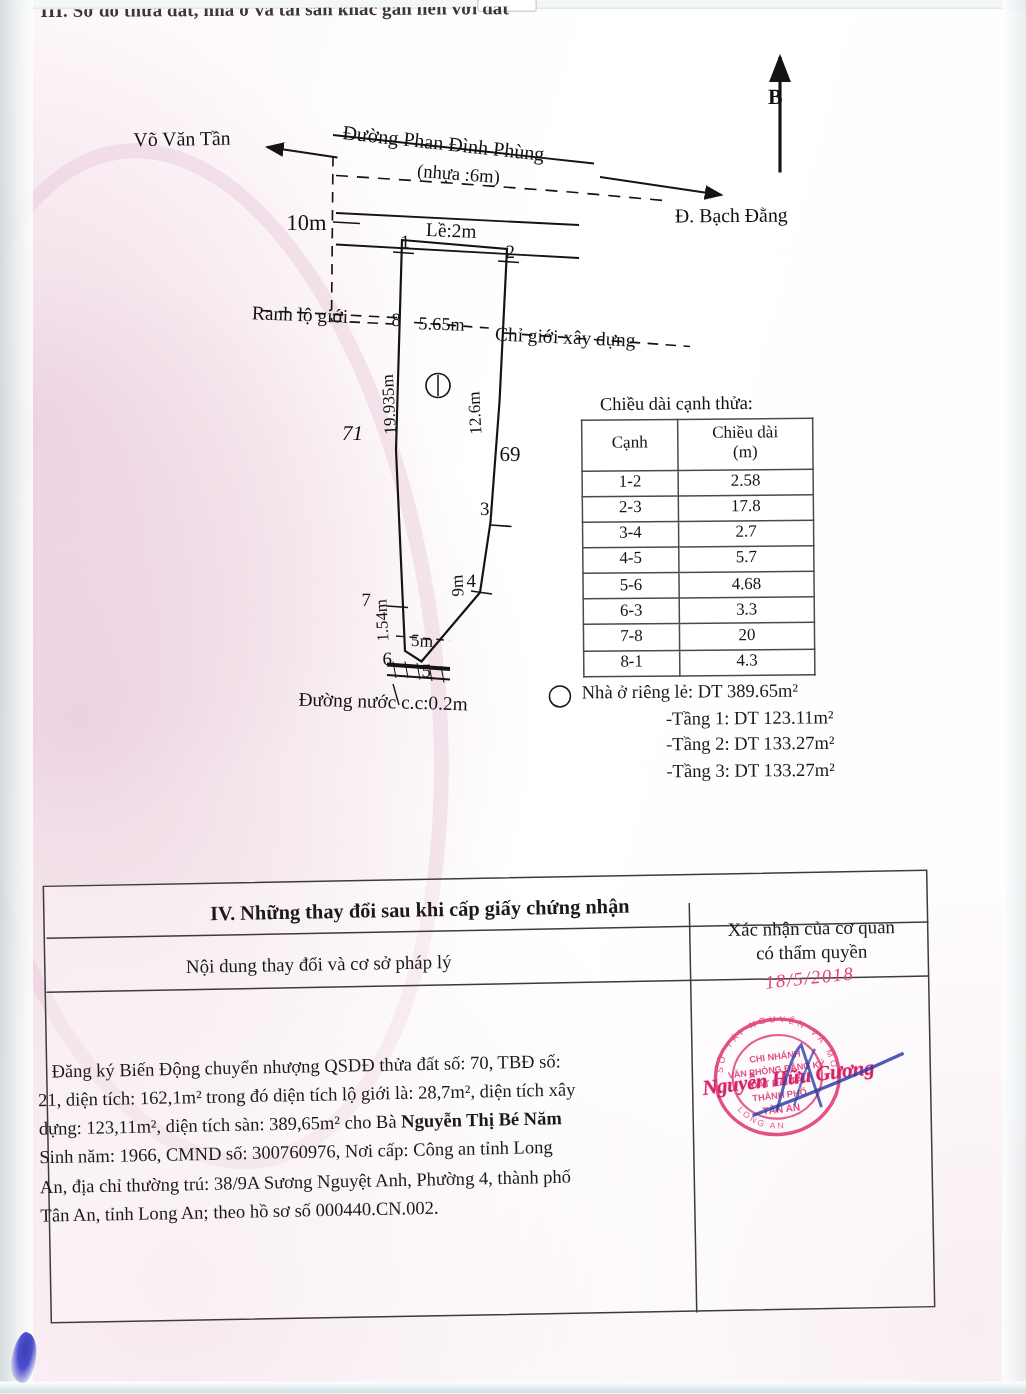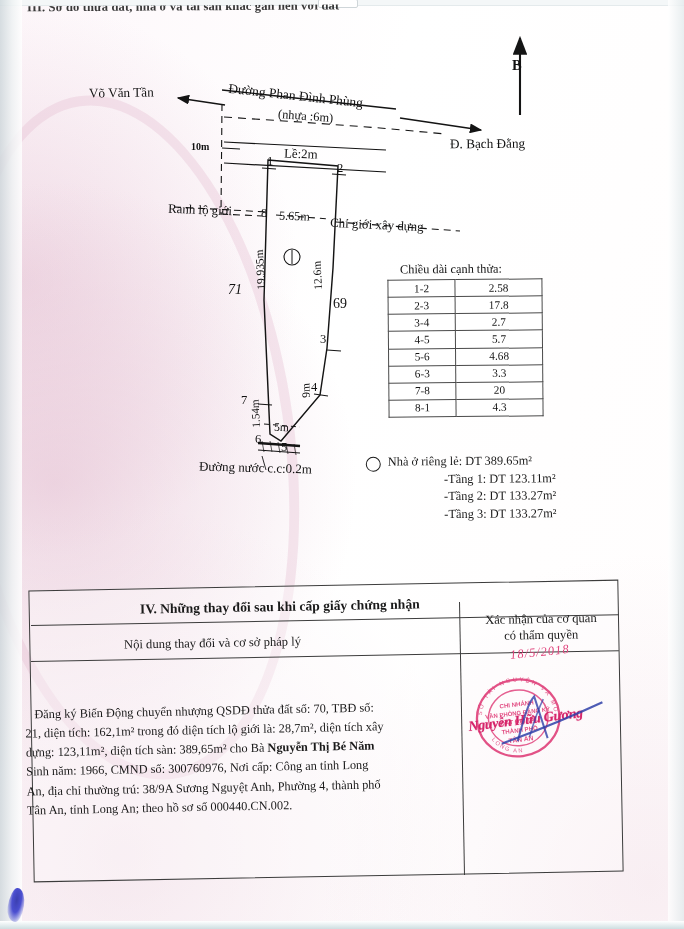--- a/index.html
+++ b/index.html
@@ -175,21 +175,21 @@
     <circle cx="292" cy="257" r="8" fill="none" stroke="#141414" stroke-width="1.1"></circle>
     <line x1="292" y1="250" x2="292" y2="264" stroke="#141414" stroke-width="1"></line>
   </g>
 </svg>
 
 <div class="lbl" style="left:512px;top:57px;font-size:14.5px;font-weight:bold;">B</div>
 <div class="lbl" style="left:89px;top:85px;font-size:13.2px;transform:rotate(-1deg);">Võ Văn Tần</div>
 <div class="lbl" style="left:228px;top:88px;font-size:13.4px;transform:rotate(6.2deg);">Đường Phan Đình Phùng</div>
 <div class="lbl" style="left:278px;top:109px;font-size:12.4px;transform:rotate(4.5deg);">(nhựa :6m)</div>
 <div class="lbl" style="left:450px;top:136px;font-size:13.2px;transform:rotate(-0.5deg);">Đ. Bạch Đằng</div>
-<div class="lbl" style="left:191px;top:141px;font-size:10px;font-weight:bold;">10m</div>
+<div class="lbl" style="left:191px;top:141px;font-size:15px;">10m</div>
 <div class="lbl" style="left:284px;top:147px;font-size:12.9px;transform:rotate(2deg);">Lề:2m</div>
 <div class="lbl" style="left:168px;top:203px;font-size:12.9px;transform:rotate(2.2deg);">Ranh lộ giới</div>
 <div class="lbl" style="left:330px;top:218px;font-size:12.9px;transform:rotate(2.6deg);">Chỉ giới xây dựng</div>
 <div class="lbl" style="left:199px;top:461px;font-size:12.9px;transform:rotate(1.6deg);">Đường nước c.c:0.2m</div>
 <div class="lbl" style="left:228px;top:282px;font-size:14px;font-style:italic;">71</div>
 <div class="lbl" style="left:333px;top:296px;font-size:14px;">69</div>
 
 <div class="lbl" style="left:267px;top:154px;font-size:12.6px;">1</div>
 <div class="lbl" style="left:337px;top:161px;font-size:12.6px;">2</div>
 <div class="lbl" style="left:320px;top:332px;font-size:12.6px;">3</div>
@@ -203,20 +203,27 @@
 <div class="lbl" style="left:255px;top:290px;font-size:11.4px;transform:rotate(-93deg);transform-origin:left top;">19.935m</div>
 <div class="lbl" style="left:312px;top:290px;font-size:11.4px;transform:rotate(-93deg);transform-origin:left top;">12.6m</div>
 <div class="lbl" style="left:300px;top:398px;font-size:11.4px;transform:rotate(-93deg);transform-origin:left top;">9m</div>
 <div class="lbl" style="left:250px;top:428px;font-size:11.2px;transform:rotate(-93deg);transform-origin:left top;">1.54m</div>
 <div class="lbl" style="left:274px;top:421px;font-size:11.6px;transform:rotate(2deg);">5m</div>
 
 <div class="lbl" style="left:400px;top:262px;font-size:12.3px;transform:rotate(-0.5deg);">Chiều dài cạnh thửa:</div>
 
 <table id="edgetbl">
   <tbody>
+      <tr>
+    <th class="cA">Cạnh</th>
+    <th class="cB">
+      <span>Chiều dài</span><br>
+      <span>(m)</span>
+    </th>
+  </tr>
   <tr>
         <td>1-2</td>
         <td>2.58</td>
       </tr>
   <tr>
         <td>2-3</td>
         <td>17.8</td>
       </tr>
   <tr>
         <td>3-4</td>

